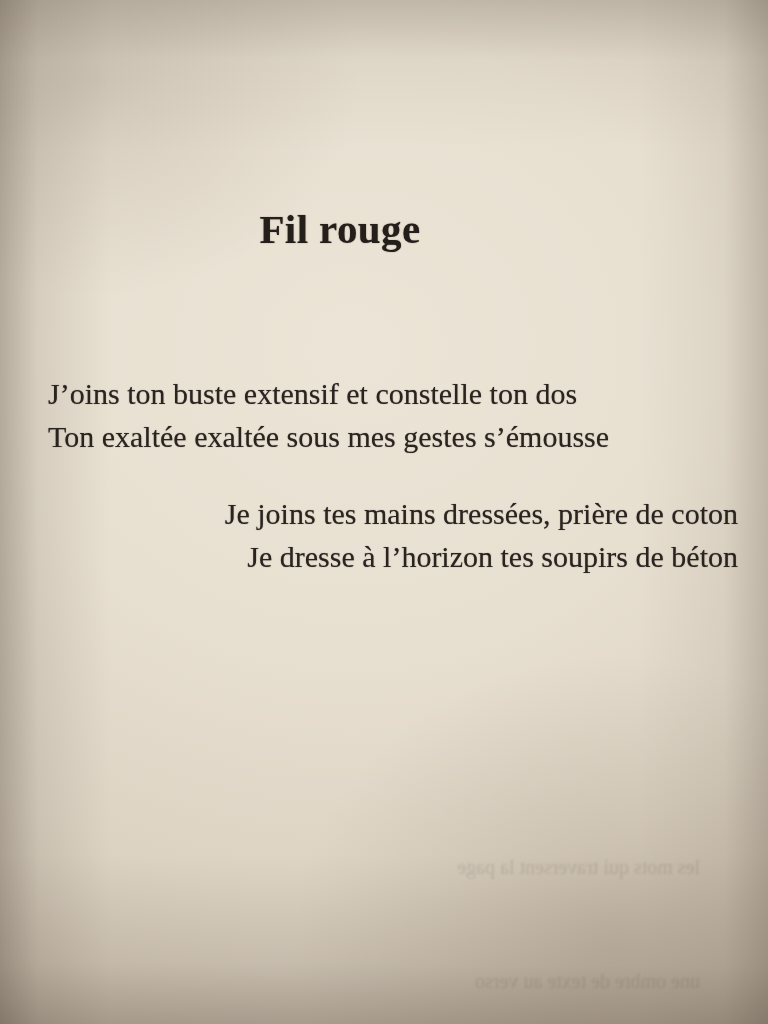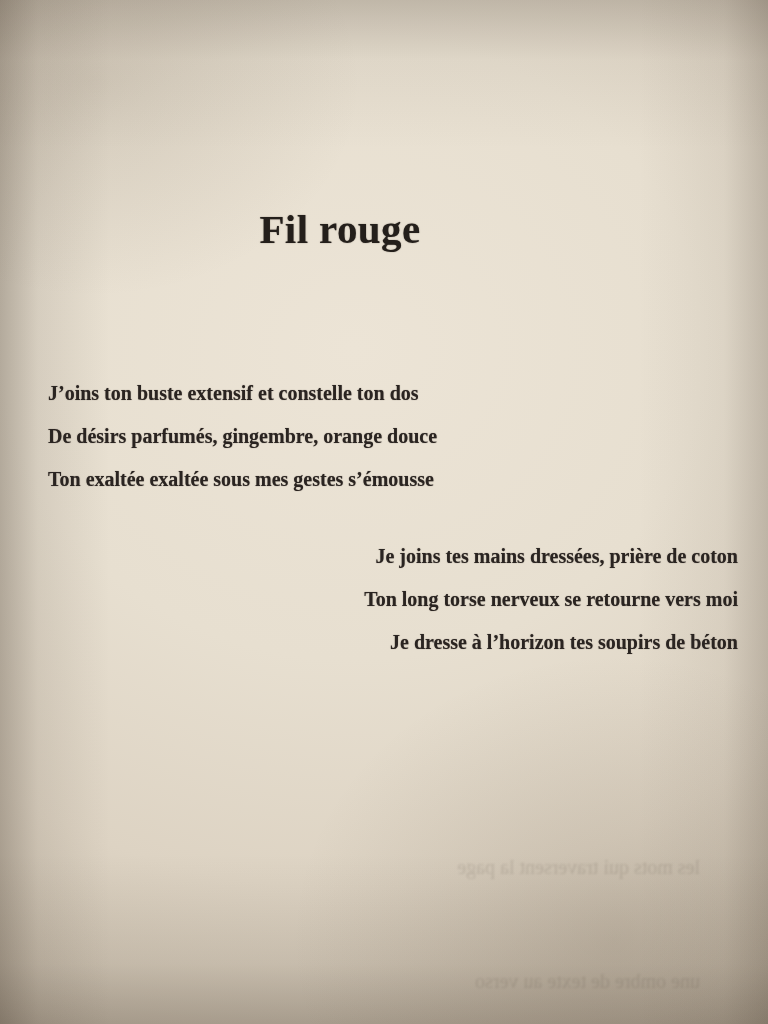--- a/index.html
+++ b/index.html
@@ -74,26 +74,25 @@
     top: 372px;
     width: 690px;
   }
 
   .stanza {
     margin-bottom: 34px;
   }
 
   .line {
     font-family: "Liberation Serif", serif;
-    font-size: 20px;
+    font-size: 30px;
     line-height: 43px;
     color: #2a2421;
     white-space: pre;
     text-shadow: 0 0 1.1px rgba(45,36,28,0.5);
-    font-weight: bold;
   }
 
   .stanza.second {
     padding-left: 8px;
     text-align: right;
   }
 
   
   .showthrough {
     position: absolute;
@@ -116,27 +115,25 @@
 
 <div class="page">
   <div class="content">
 
     <h1 class="poem-title">Fil rouge</h1>
 
     <div class="stanzas">
 
       <div class="stanza first">
         <div class="line">J’oins ton buste extensif et constelle ton dos</div>
-        <div class="line">De désirs parfumés, gingembre, orange douce</div>
         <div class="line">Ton exaltée exaltée sous mes gestes s’émousse</div>
       </div>
 
       <div class="stanza second">
         <div class="line">Je joins tes mains dressées, prière de coton</div>
-        <div class="line">Ton long torse nerveux se retourne vers moi</div>
         <div class="line">Je dresse à l’horizon tes soupirs de béton</div>
       </div>
 
     </div>
 
     <div class="showthrough">
       <div>les mots qui traversent la page</div>
       <div>une ombre de texte au verso</div>
       
       

